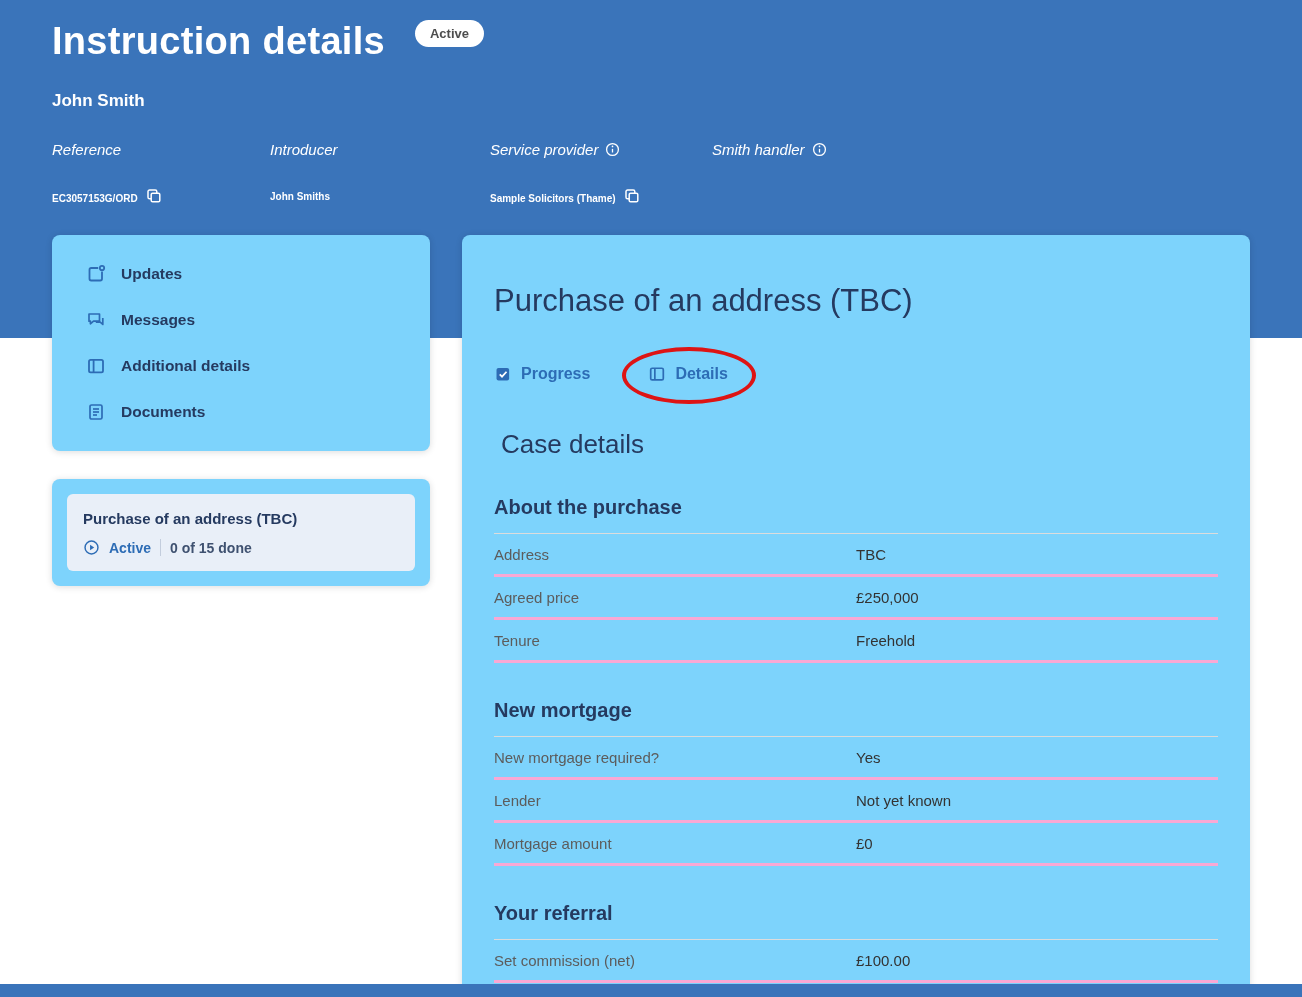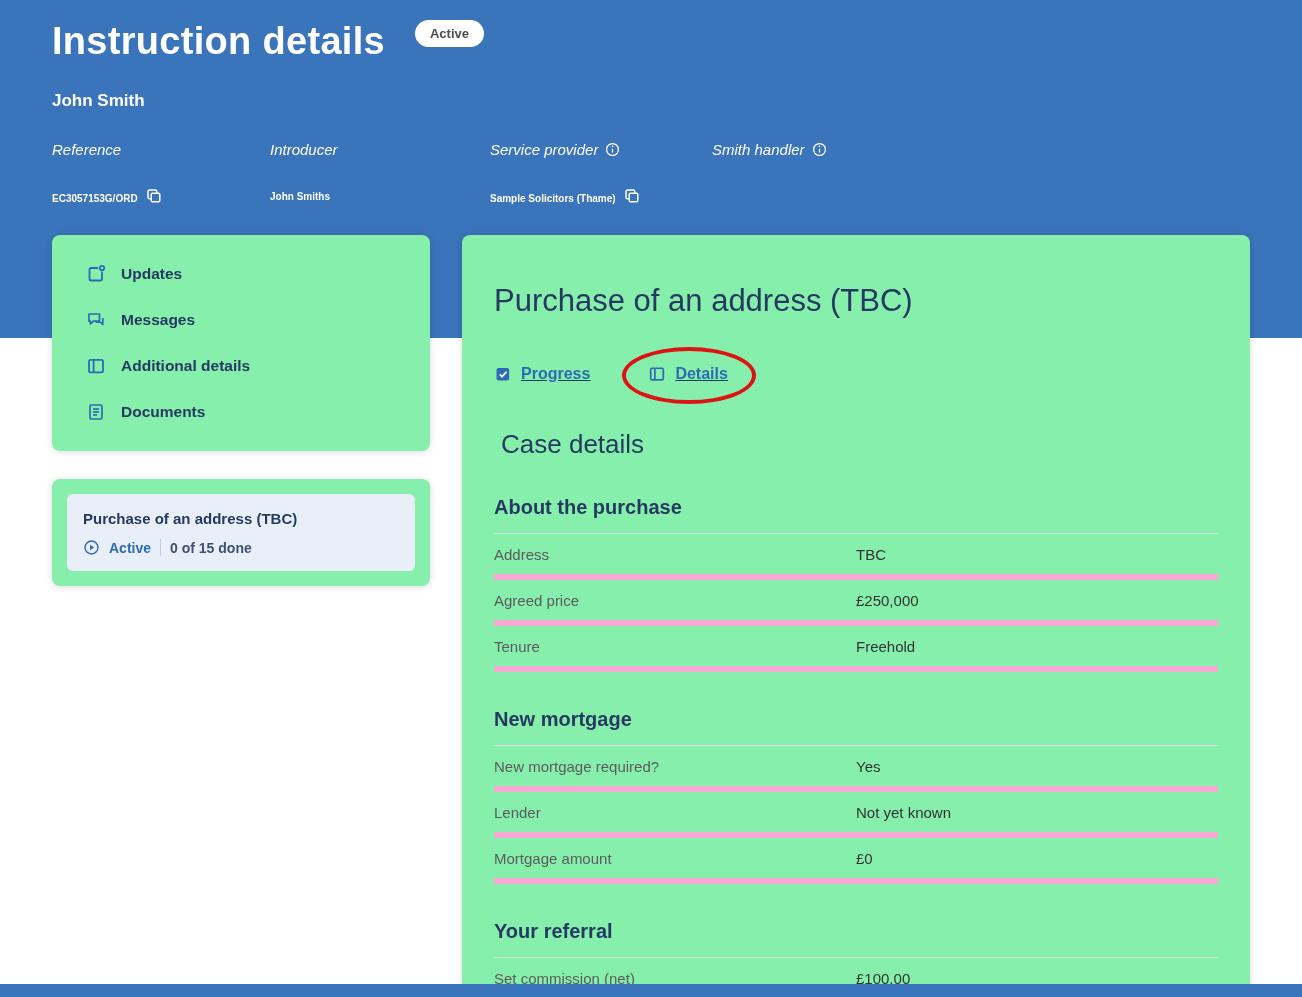--- a/index.html
+++ b/index.html
@@ -24,21 +24,21 @@
   .hf.c1 { width:218px; } .hf.c2 { width:220px; } .hf.c3 { width:222px; } .hf.c4 { width:auto; }
   .hf-label { font-size:15px; font-weight:400; display:flex; align-items:center; gap:7px;font-style:italic; }
   .hf-value { margin-top:30px; font-weight:bold; font-size:10px; line-height:1.7; }
   .hf.c3 .hf-value { max-width:150px; }
   .hf.c4 .hf-value { max-width:178px; }
   .icon-btn { display:inline-block; vertical-align:-2px; margin-left:8px; cursor:pointer; line-height:0; }
   .info { display:inline-block; line-height:0; cursor:pointer; }
 
   
   .content { display:flex; gap:32px; padding:0 52px; margin-top:-103px; align-items:flex-start; }
-  .card { background:#86efac; border-radius:8px; box-shadow:0 1px 7px rgba(0,0,0,.14); }
+  .card { background:#7dd3fc; border-radius:8px; box-shadow:0 1px 7px rgba(0,0,0,.14); }
   aside { width:378px; flex:none; }
 
   
   .nav-card { padding:16px 0; }
   .nav-item {
     display:flex; align-items:center; gap:15px; padding:13px 34px;
     color:#253a60; font-weight:bold; font-size:15.5px; cursor:pointer;
   }
   .nav-ic { color:#2d6cb5; line-height:0; width:20px; flex:none; }
 
@@ -48,34 +48,34 @@
   .case-title { font-weight:bold; color:#253a60; font-size:15px; }
   .case-status { display:flex; align-items:center; gap:9px; margin-top:12px; font-size:14px; font-weight:bold; }
   .case-status .st-active { color:#2d6cb5; }
   .v-div { width:1px; height:17px; background:#c3cddd; }
   .st-done { color:#3f5170; }
   .play { color:#2d6cb5; line-height:0; }
 
   
   .main-card { flex:1; padding:36px 32px 42px; min-height:742px; }
   .main-title { margin:12px 0 0; font-size:31px; font-weight:400; color:#253a60; }
-  .tabs { display:flex; gap:58px; margin-top:46px; position:relative;text-decoration:underline; }
+  .tabs { display:flex; gap:58px; margin-top:46px; position:relative; }
   .tab {
     display:flex; align-items:center; gap:9px; color:#2d6cb5;
     font-weight:bold; font-size:16px; cursor:pointer; position:relative;
   }
   .tab-ic { line-height:0; }
   .red-circle {
     position:absolute; left:-26px; top:-18px; width:134px; height:57px;
     border:4px solid #de1414; border-radius:50%; pointer-events:none;
   }
   .case-details-h { margin:46px 7px 0; font-size:26px; font-weight:400; color:#253a60; }
   .section-h { margin:36px 0 14px; font-size:20px; font-weight:bold; color:#253a60; }
   .rows { border-top:1px solid #dcdcdc; }
-  .row { display:flex; padding:12px 0 11px; border-bottom:6px solid #f9a8d4; font-size:15px; }
+  .row { display:flex; padding:12px 0 11px; border-bottom:3px solid #f9a8d4; font-size:15px; }
   .row .rl { width:362px; flex:none; color:#5c5c5c; }
   .row .rv { color:#333; }
 
   .footer-strip { position:absolute; left:0; right:0; bottom:0; height:13px; background:#3a74ba; }
 </style>
 </head>
 <body>
 
 <div class="hero">
   <div class="hero-top">

